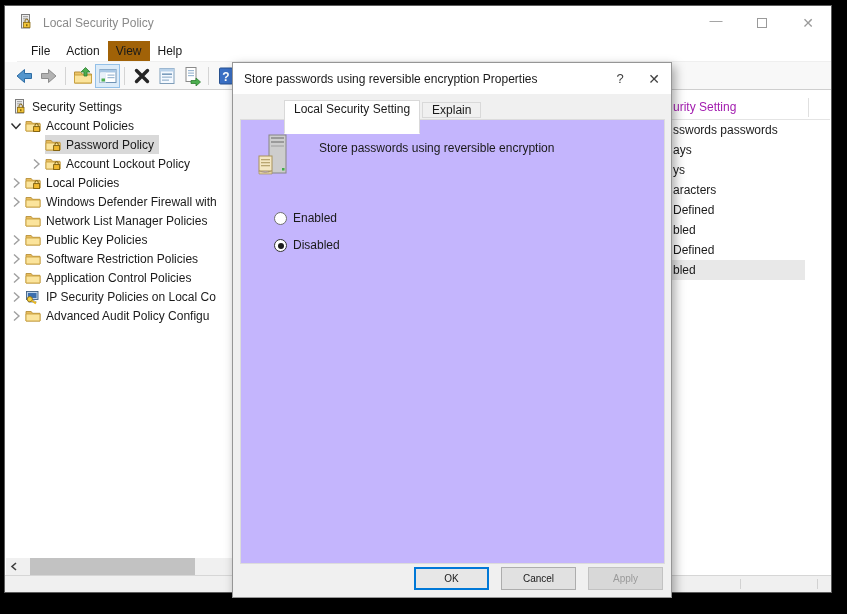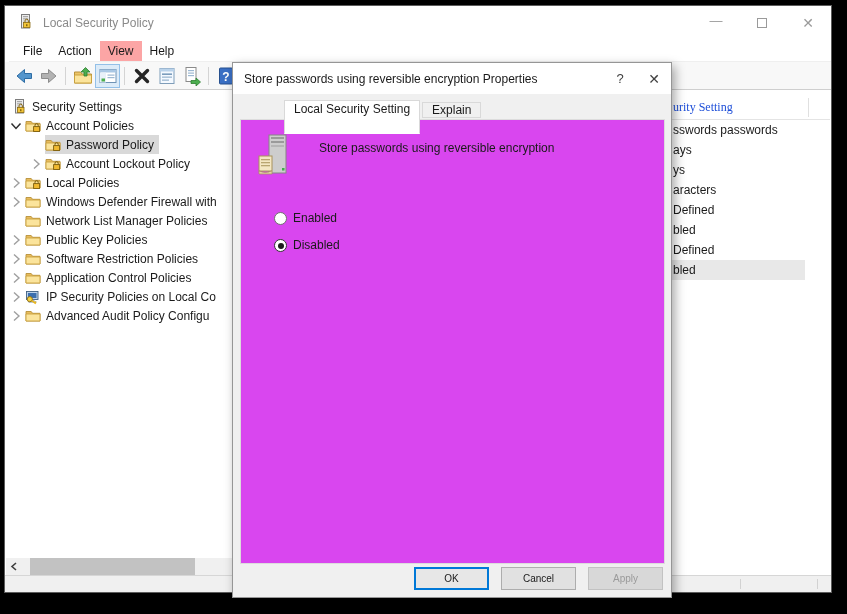--- a/index.html
+++ b/index.html
@@ -18,45 +18,45 @@
     display:flex; align-items:center; padding-left:12px; }
   .titlebar .app-icon { width:17px; height:17px; flex:0 0 auto; }
   .titlebar .title { color:#8a8a8a; margin-left:9px; }
   .caption-buttons { margin-left:auto; display:flex; height:100%; }
   .cap-btn { width:46px; height:100%; display:flex; align-items:center; justify-content:center;
     color:#5a5a5a; font-size:13px; cursor:default; }
   .cap-btn .maxbox { width:10px; height:10px; border:1px solid #9a9a9a; display:block; }
   .cap-btn.min span { transform:translateY(-2px); color:#9a9a9a; }
   .cap-btn.close { color:#9a9a9a; font-size:14px; }
 
-  .menubar { position:absolute; left:4px; top:34px; right:0; height:22px; background:#fff;
+  .menubar { position:absolute; left:12px; top:34px; right:0; height:22px; background:#fff;
     display:flex; align-items:center; padding-left:6px; border-bottom:1px solid #efefef; }
   .menu-item { padding:3px 8px; }
-  .menu-item.hover { background:#fca5a5; }
+  .menu-item.hover { background:#a16207; }
 
   .toolbar { position:absolute; left:0; top:56px; right:0; height:28px; background:#f8f8f8;
     border-bottom:1px solid #cfcfcf; display:flex; align-items:center; padding-left:6px; }
   .tb-btn { width:25px; height:24px; display:flex; align-items:center; justify-content:center;
     border:1px solid transparent; }
   .tb-btn.active { background:#dcebf8; border:1px solid #93c0e8; }
   .tb-sep { width:1px; height:18px; background:#d4d4d4; margin:0 4px; }
 
   
   .tree { position:absolute; left:0; top:91px; width:600px; }
   .tree-row { height:19px; display:flex; align-items:center; white-space:nowrap; }
   .chev { width:18px; height:16px; flex:0 0 auto; display:flex; align-items:center; justify-content:center; }
   .t-icon { width:16px; height:16px; flex:0 0 auto; margin-right:5px; }
   .row-content { display:flex; align-items:center; height:19px; padding-right:5px; }
   .row-content.selected { background:#d9d9d9; }
   .tree-label { padding-top:1px; }
 
   
   .list-panel { position:absolute; left:655px; top:90px; width:170px; }
-  .list-header { height:24px; line-height:23px; padding-left:13px; color:#1d4ed8;
-    border-bottom:1px solid #e4e4e4; position:relative;font-family:Liberation Serif, serif; }
+  .list-header { height:24px; line-height:23px; padding-left:13px; color:#a21caf;
+    border-bottom:1px solid #e4e4e4; position:relative; }
   .list-header .col-div { position:absolute; left:148px; top:2px; bottom:2px; width:1px; background:#e0e0e0; }
   .list-row { height:20px; line-height:20px; padding-left:13px; position:relative; white-space:nowrap; }
   .list-row.highlighted { background:transparent; }
   .list-row.highlighted::before { content:""; position:absolute; left:0; top:0; height:100%; width:145px; background:#e8e8e8; }
   .list-row span { position:relative; }
 
   
   .hscroll { position:absolute; left:1px; top:552px; width:658px; height:17px; background:#f0f0f0; }
   .hscroll .sb-arrow { position:absolute; left:0; top:0; width:17px; height:17px;
     display:flex; align-items:center; justify-content:center; }
@@ -72,21 +72,21 @@
     display:flex; align-items:center; padding-left:11px; }
   .dlg-ctl { width:34px; height:100%; display:flex; align-items:center; justify-content:center;
     color:#404040; font-size:13px; }
   .dlg-ctl.help { margin-left:auto; }
   .tabs { position:absolute; left:7px; top:39px; display:flex; z-index:3; }
   .tab { font-size:12px; background:#f0f0f0; border:1px solid #d9d9d9; padding:0 9px;
     height:16px; line-height:15px; }
   .tab.active { background:#fff; height:34px; line-height:17px; margin-top:-2px; border-bottom:1px solid #fff;margin-left:44px; }
   .tab.inactive { margin-left:2px; }
   .tab-page { position:absolute; left:7px; top:56px; width:425px; height:445px;
-    background:#d946ef; border:1px solid #dcdcdc; z-index:2; }
+    background:#c4b5fd; border:1px solid #dcdcdc; z-index:2; }
   .policy-head { position:absolute; left:16px; top:14px; display:flex; }
   .policy-icon { width:36px; height:44px; }
   .policy-name { margin-left:26px; margin-top:7px; }
   .radio-row { position:absolute; left:33px; display:flex; align-items:center; }
   .radio-row.r1 { top:91px; }
   .radio-row.r2 { top:118px; }
   .radio { width:13px; height:13px; border-radius:50%; border:1px solid #707070; background:#fff;
     display:flex; align-items:center; justify-content:center; }
   .radio.on { border-color:#333; }
   .radio.on::after { content:""; width:6px; height:6px; border-radius:50%; background:#1c1c1c; }

